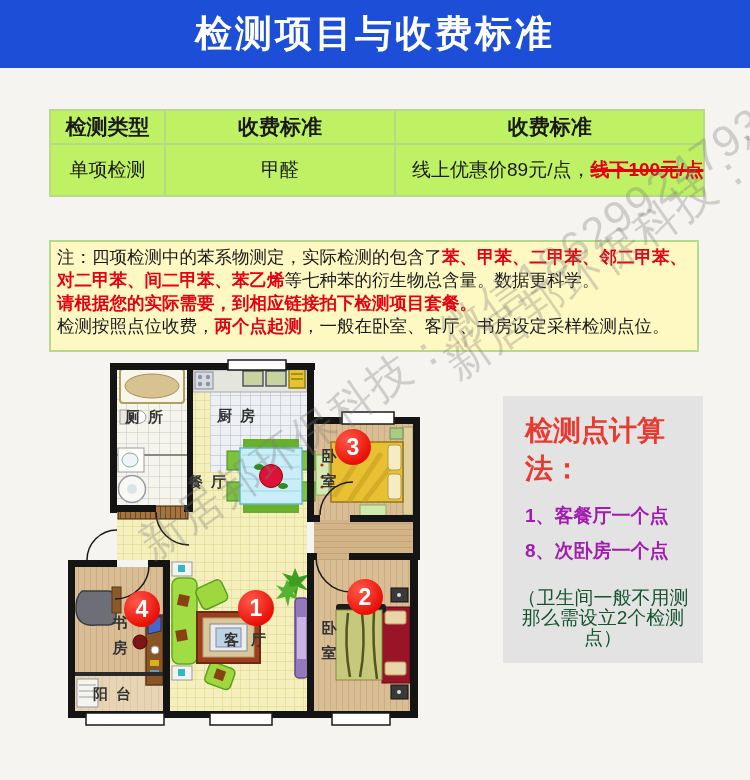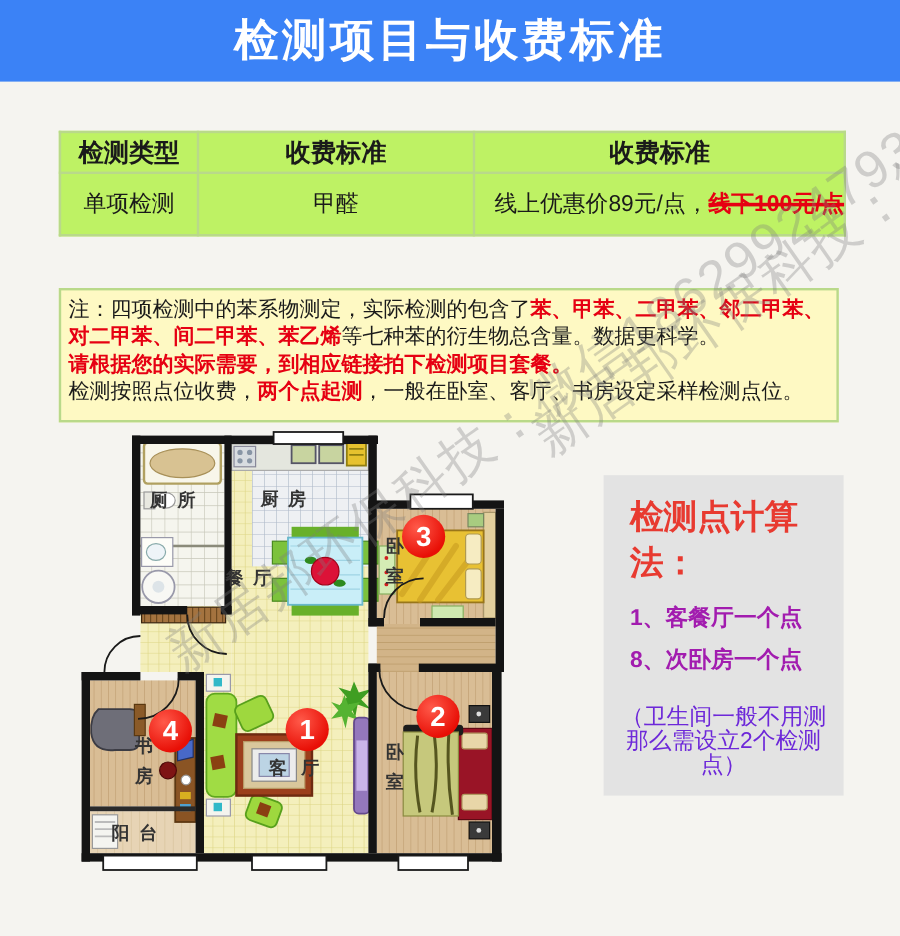--- a/index.html
+++ b/index.html
@@ -1,20 +1,20 @@
 <!DOCTYPE html>
 <html><head>
 <meta charset="utf-8">
 <style>
   html,body{margin:0;padding:0;}
   body{width:750px;height:780px;background:#f5f4f0;position:relative;overflow:hidden;
        font-family:"Liberation Sans","DejaVu Sans",sans-serif;color:#1a1a1a;}
   .page{position:absolute;inset:0;}
   
-  .header{position:absolute;left:0;top:0;width:750px;height:68px;background:#3b82f6;
+  .header{position:absolute;left:0;top:0;width:750px;height:68px;background:#1d4ed8;
           display:flex;align-items:center;justify-content:center;}
   .header h1{margin:0;font-size:37px;font-weight:bold;color:#fff;letter-spacing:3px;}
   
   table.price-table{position:absolute;left:49px;top:109px;border-collapse:collapse;
           background:#bef264;table-layout:fixed;}
   .price-table th,.price-table td{border:2px solid #b9d98a;padding:0;vertical-align:middle;}
   .price-table th{font-size:21px;font-weight:bold;height:32px;text-align:center;}
   .price-table td{font-size:19px;text-align:center;}
   .c1{width:113px;} .c2{width:228px;} .c3{width:297px;}
   .r1 td{height:50px;margin-top:20px;} .r2 td{height:43px;}
@@ -26,21 +26,21 @@
            border:2px solid #b9d98a;background:#fef9c3;padding:4px 4px 4px 6px;
            font-size:17.5px;line-height:23px;}
   .notebox p{margin:0;}
   .red{color:#e60012;font-weight:bold;}
   
   .panel{position:absolute;left:503px;top:396px;width:200px;height:267px;background:#e3e3e3;
          box-sizing:border-box;padding:16px 0 0 22px;}
   .panel-title{font-size:28px;font-weight:bold;color:#e83a30;margin-bottom:13px;}
   .panel-item{font-size:19px;font-weight:bold;color:#a21caf;height:35px;line-height:30px;}
   .panel-foot{position:absolute;left:0;right:0;top:192px;text-align:center;
-              font-size:19px;line-height:20px;color:#6d28d9;}
+              font-size:19px;line-height:20px;color:#14532d;}
   
   .floorplan{position:absolute;left:60px;top:355px;width:415px;height:375px;}
   .rlabel{position:absolute;font-size:15px;font-weight:bold;color:#333;
           letter-spacing:8px;white-space:nowrap;}
   .rlabel.v{width:18px;letter-spacing:0;line-height:25px;word-break:break-all;
             white-space:normal;text-align:center;}
   .marker{position:absolute;width:36px;height:36px;border-radius:50%;
           background:radial-gradient(circle at 35% 30%,#ff5a4a,#e80f06 72%);
           color:#fff;font-weight:bold;font-size:23px;
           display:flex;align-items:center;justify-content:center;}

